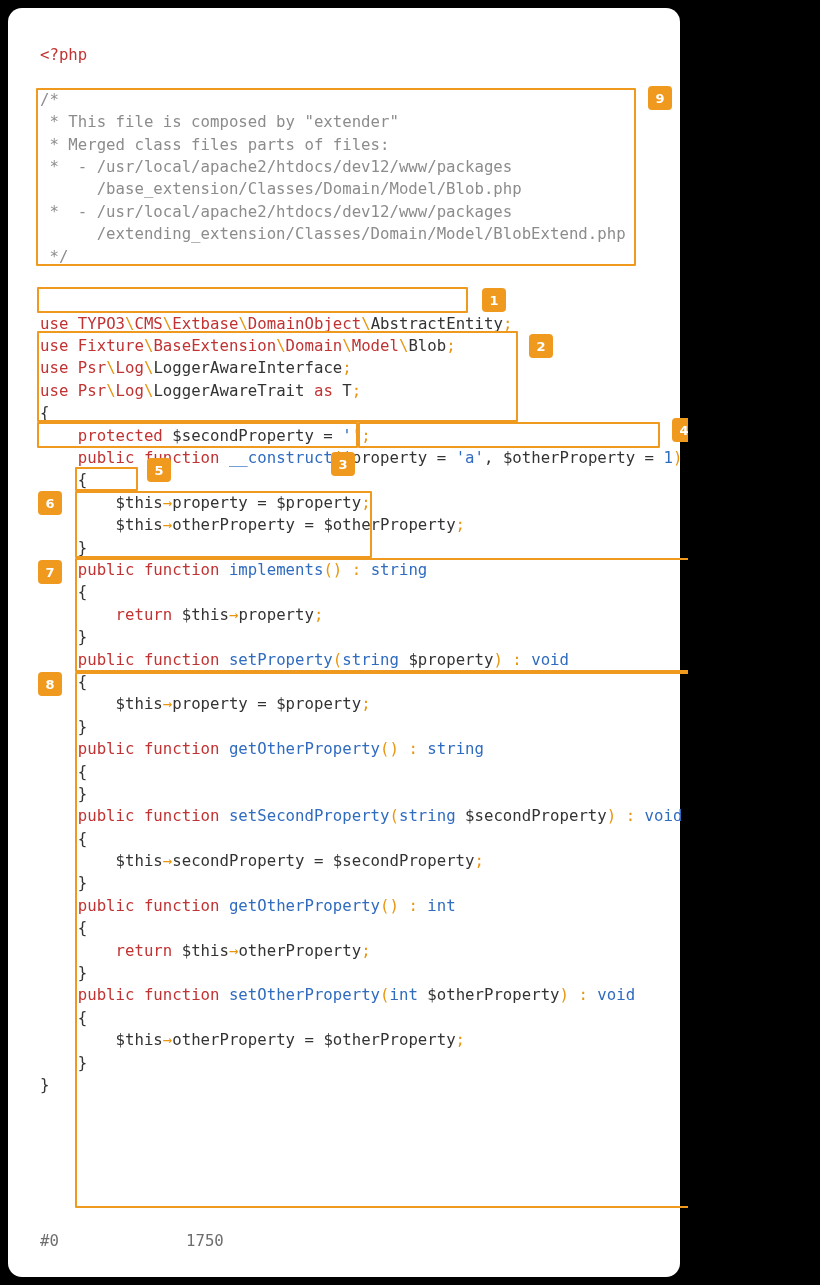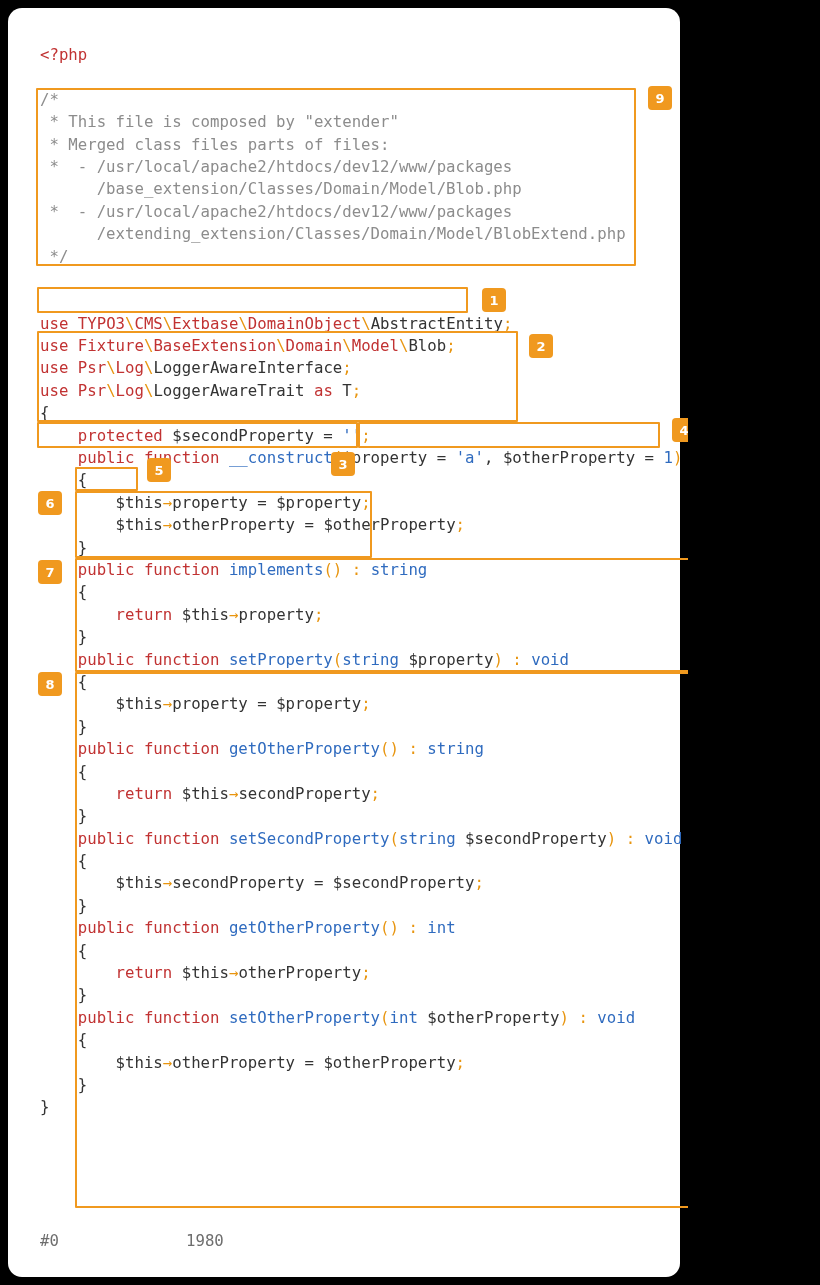--- a/index.html
+++ b/index.html
@@ -55,21 +55,20 @@
         <div class="code-line"><span class="tok-d">    </span><span class="tok-r">public</span><span class="tok-d"> </span><span class="tok-r">function</span><span class="tok-d"> </span><span class="tok-b">implements</span><span class="tok-o">()</span><span class="tok-d"> </span><span class="tok-o">:</span><span class="tok-d"> </span><span class="tok-b">string</span></div>
         <div class="code-line"><span class="tok-d">    </span><span class="tok-d">{</span></div>
         <div class="code-line"><span class="tok-d">        </span><span class="tok-r">return</span><span class="tok-d"> </span><span class="tok-d">$this</span><span class="tok-o">→</span><span class="tok-d">property</span><span class="tok-o">;</span></div>
         <div class="code-line"><span class="tok-d">    </span><span class="tok-d">}</span></div>
         <div class="code-line"><span class="tok-d">    </span><span class="tok-r">public</span><span class="tok-d"> </span><span class="tok-r">function</span><span class="tok-d"> </span><span class="tok-b">setProperty</span><span class="tok-o">(</span><span class="tok-b">string</span><span class="tok-d"> </span><span class="tok-d">$property</span><span class="tok-o">)</span><span class="tok-d"> </span><span class="tok-o">:</span><span class="tok-d"> </span><span class="tok-b">void</span></div>
         <div class="code-line"><span class="tok-d">    </span><span class="tok-d">{</span></div>
         <div class="code-line"><span class="tok-d">        </span><span class="tok-d">$this</span><span class="tok-o">→</span><span class="tok-d">property</span><span class="tok-d"> = </span><span class="tok-d">$property</span><span class="tok-o">;</span></div>
         <div class="code-line"><span class="tok-d">    </span><span class="tok-d">}</span></div>
         <div class="code-line"><span class="tok-d">    </span><span class="tok-r">public</span><span class="tok-d"> </span><span class="tok-r">function</span><span class="tok-d"> </span><span class="tok-b">getOtherProperty</span><span class="tok-o">()</span><span class="tok-d"> </span><span class="tok-o">:</span><span class="tok-d"> </span><span class="tok-b">string</span></div>
         <div class="code-line"><span class="tok-d">    </span><span class="tok-d">{</span></div>
-        <div class="code-line"><span class="tok-d">        </span><span class="tok-r">return</span><span class="tok-d"> </span><span class="tok-d">$this</span><span class="tok-o">→</span><span class="tok-d">secondProperty</span><span class="tok-o">;</span></div>
         <div class="code-line"><span class="tok-d">    </span><span class="tok-d">}</span></div>
         <div class="code-line"><span class="tok-d">    </span><span class="tok-r">public</span><span class="tok-d"> </span><span class="tok-r">function</span><span class="tok-d"> </span><span class="tok-b">setSecondProperty</span><span class="tok-o">(</span><span class="tok-b">string</span><span class="tok-d"> </span><span class="tok-d">$secondProperty</span><span class="tok-o">)</span><span class="tok-d"> </span><span class="tok-o">:</span><span class="tok-d"> </span><span class="tok-b">void</span></div>
         <div class="code-line"><span class="tok-d">    </span><span class="tok-d">{</span></div>
         <div class="code-line"><span class="tok-d">        </span><span class="tok-d">$this</span><span class="tok-o">→</span><span class="tok-d">secondProperty</span><span class="tok-d"> = </span><span class="tok-d">$secondProperty</span><span class="tok-o">;</span></div>
         <div class="code-line"><span class="tok-d">    </span><span class="tok-d">}</span></div>
         <div class="code-line"><span class="tok-d">    </span><span class="tok-r">public</span><span class="tok-d"> </span><span class="tok-r">function</span><span class="tok-d"> </span><span class="tok-b">getOtherProperty</span><span class="tok-o">()</span><span class="tok-d"> </span><span class="tok-o">:</span><span class="tok-d"> </span><span class="tok-b">int</span></div>
         <div class="code-line"><span class="tok-d">    </span><span class="tok-d">{</span></div>
         <div class="code-line"><span class="tok-d">        </span><span class="tok-r">return</span><span class="tok-d"> </span><span class="tok-d">$this</span><span class="tok-o">→</span><span class="tok-d">otherProperty</span><span class="tok-o">;</span></div>
         <div class="code-line"><span class="tok-d">    </span><span class="tok-d">}</span></div>
         <div class="code-line"><span class="tok-d">    </span><span class="tok-r">public</span><span class="tok-d"> </span><span class="tok-r">function</span><span class="tok-d"> </span><span class="tok-b">setOtherProperty</span><span class="tok-o">(</span><span class="tok-b">int</span><span class="tok-d"> </span><span class="tok-d">$otherProperty</span><span class="tok-o">)</span><span class="tok-d"> </span><span class="tok-o">:</span><span class="tok-d"> </span><span class="tok-b">void</span></div>
@@ -94,15 +93,15 @@
       <div class="ann-badge" style="left: 38px; top: 491px;">6</div>
       <div class="ann-box" style="left: 75px; top: 558px; width: 616px; height: 114px;"></div>
       <div class="ann-badge" style="left: 38px; top: 560px;">7</div>
       <div class="ann-box" style="left: 75px; top: 672px; width: 616px; height: 536px;"></div>
       <div class="ann-badge" style="left: 38px; top: 672px;">8</div>
       <div class="ann-box" style="left: 36px; top: 88px; width: 600px; height: 178px;"></div>
       <div class="ann-badge" style="left: 648px; top: 86px;">9</div>
     </div>
   <div class="statusbar">
     <span class="status-left">#0</span>
-    <span class="status-right">1980</span>
+    <span class="status-right">1750</span>
   </div>
 </div>
 
 </body></html>

